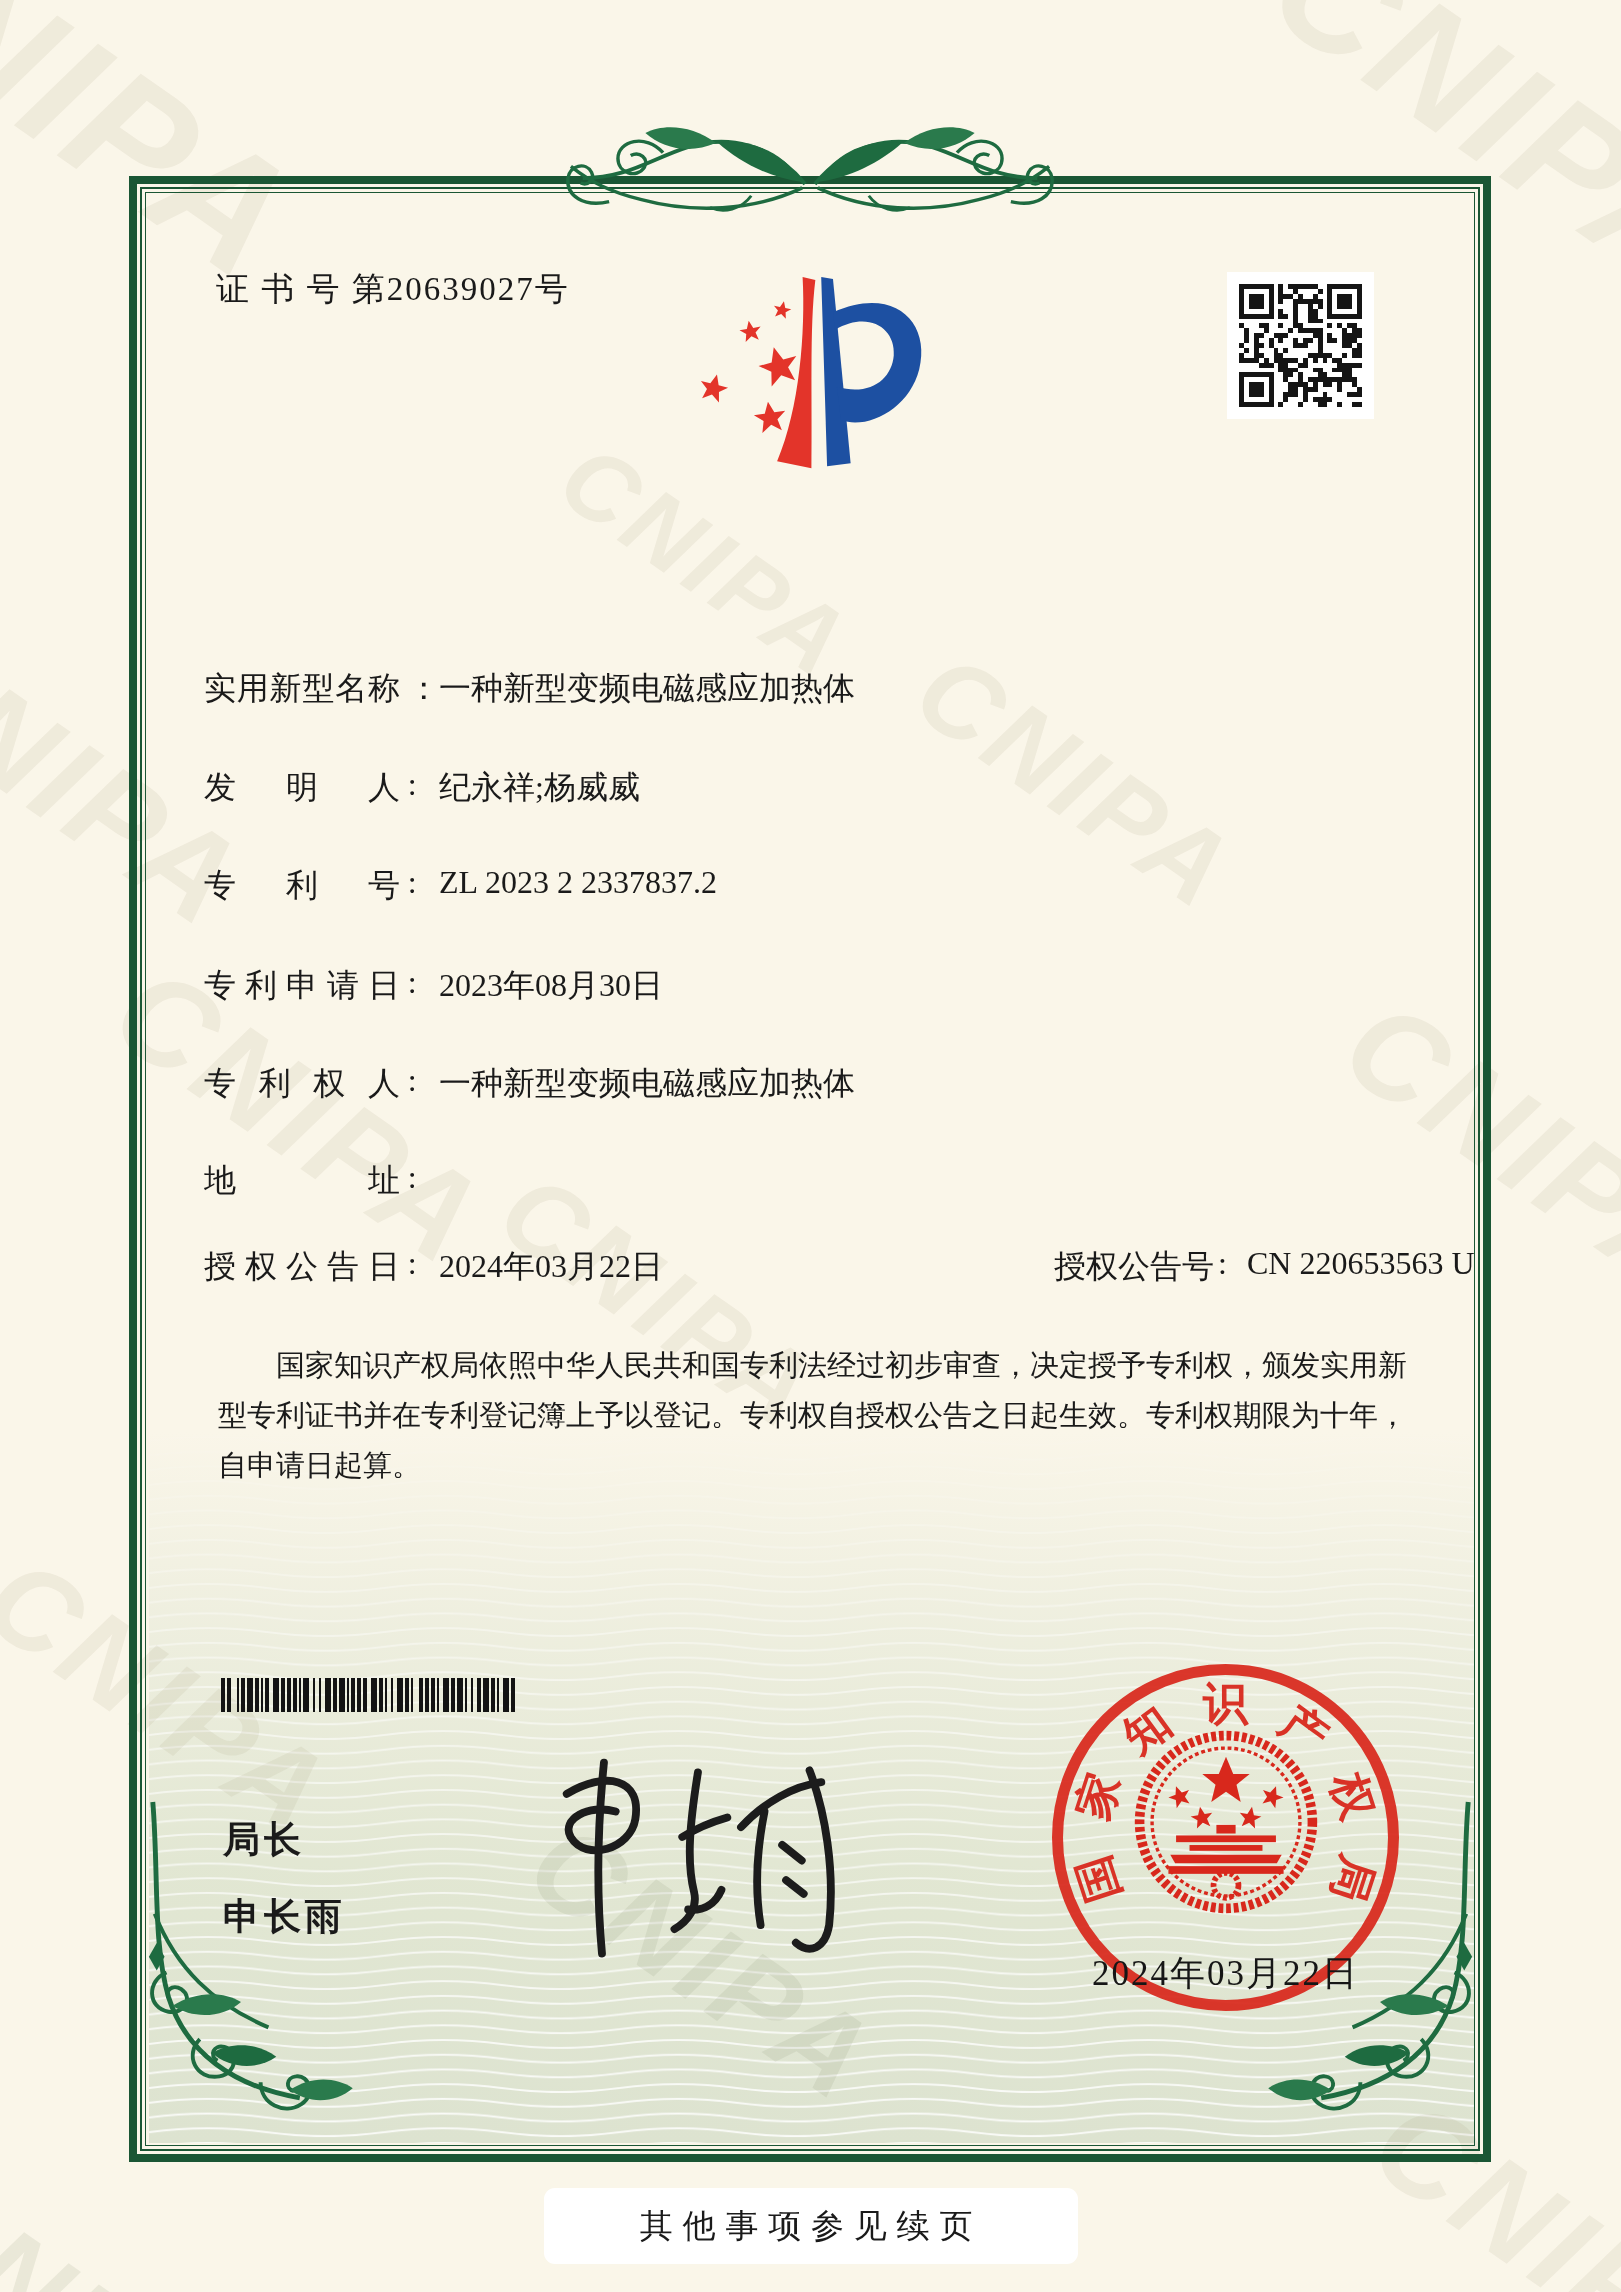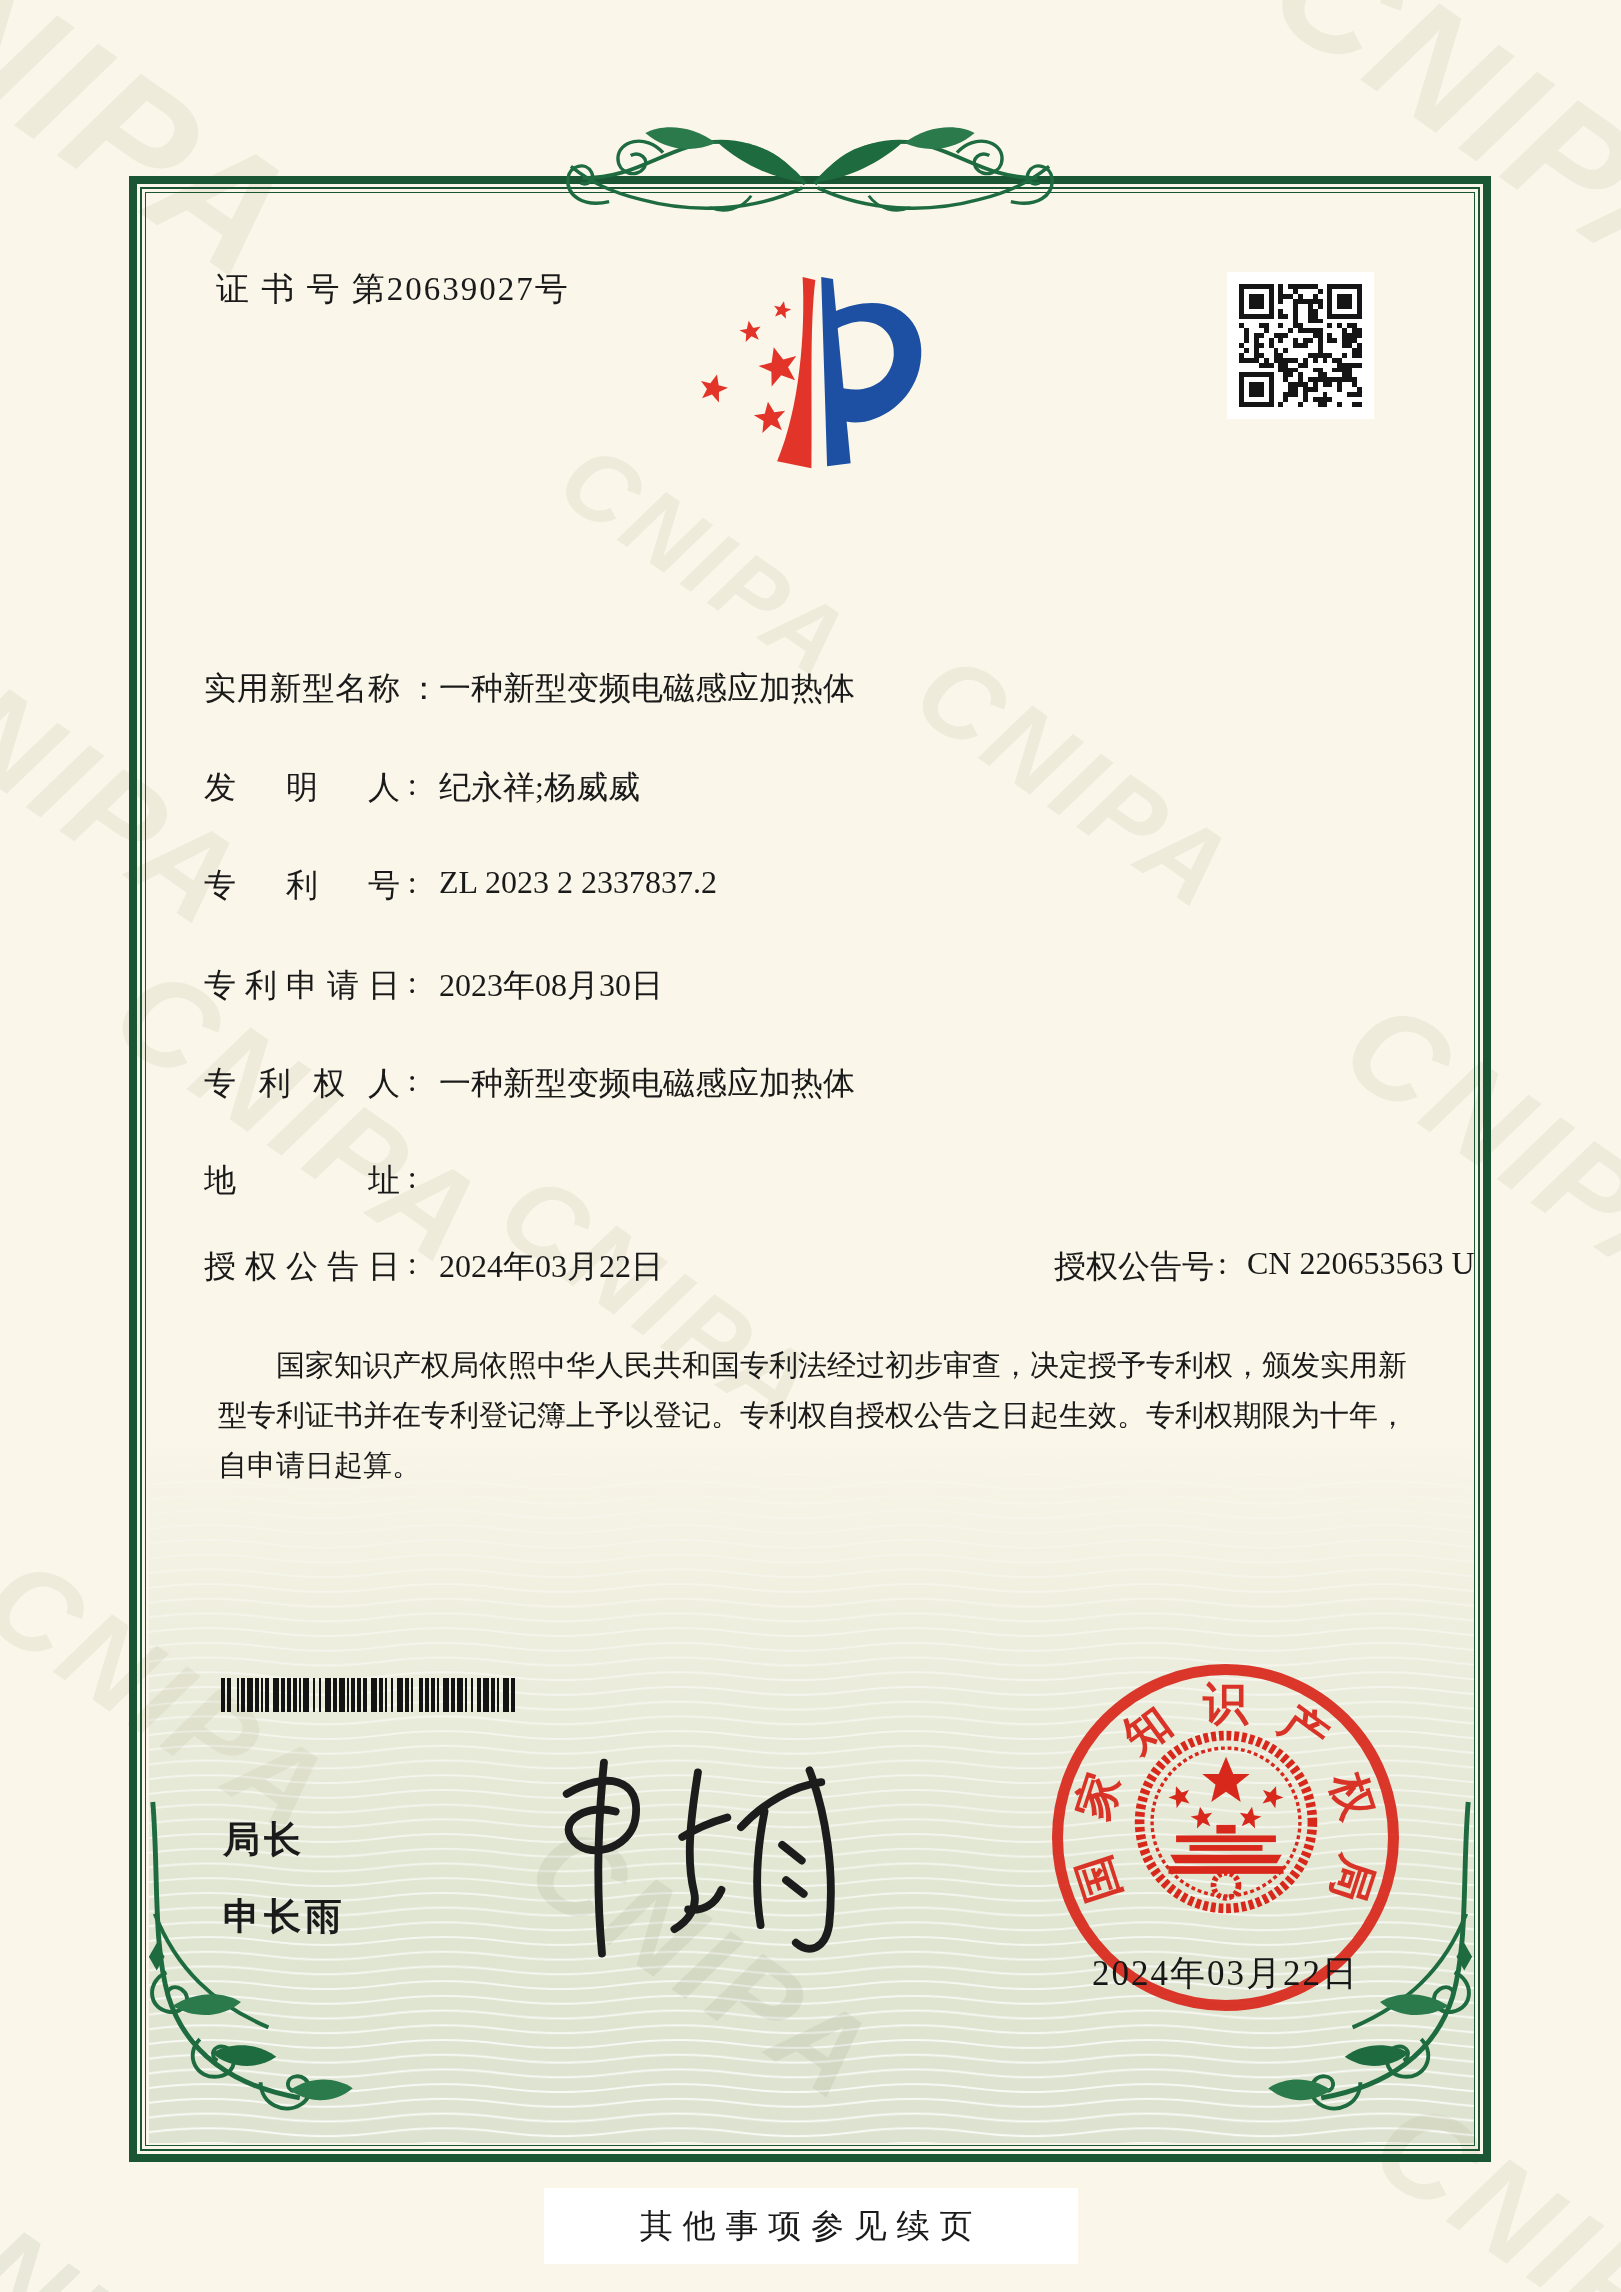--- a/index.html
+++ b/index.html
@@ -69,21 +69,21 @@
     transform-origin:center; }
   .sc0{transform:rotate(-108deg) translateY(-133px);} .sc1{transform:rotate(-72deg) translateY(-133px);}
   .sc2{transform:rotate(-36deg) translateY(-133px);} .sc3{transform:rotate(0deg) translateY(-133px);}
   .sc4{transform:rotate(36deg) translateY(-133px);} .sc5{transform:rotate(72deg) translateY(-133px);}
   .sc6{transform:rotate(108deg) translateY(-133px);}
   .seal-emblem { position:absolute; left:50%; top:50%; width:192px; height:192px; margin:-112px 0 0 -96px; }
   .seal-date { position:absolute; left:0; top:286px; width:100%; text-align:center;
     font-size:35px; color:#161616; letter-spacing:2px; }
   .footer { position:absolute; left:0; top:2082px; width:100%; text-align:center; font-size:28px; letter-spacing:2px;}
   .note-strip { position:absolute; left:544px; top:2188px; width:534px; height:76px; background:#ffffff;
-    display:flex; align-items:center; justify-content:center; z-index:6;}
+    display:flex; align-items:center; justify-content:center; z-index:6;border-radius:11px;}
   .note-strip span { font-size:33px; letter-spacing:9.8px; }
 </style>
 </head>
 <body>
 
 <div class="page">
 
   <svg width="0" height="0" style="position:absolute">
     <defs>
       <path id="st" d="M0,-10 L2.9,-3.1 L9.5,-3.1 L4.2,1.2 L5.9,8.1 L0,4 L-5.9,8.1 L-4.2,1.2 L-9.5,-3.1 L-2.9,-3.1 Z"></path>

